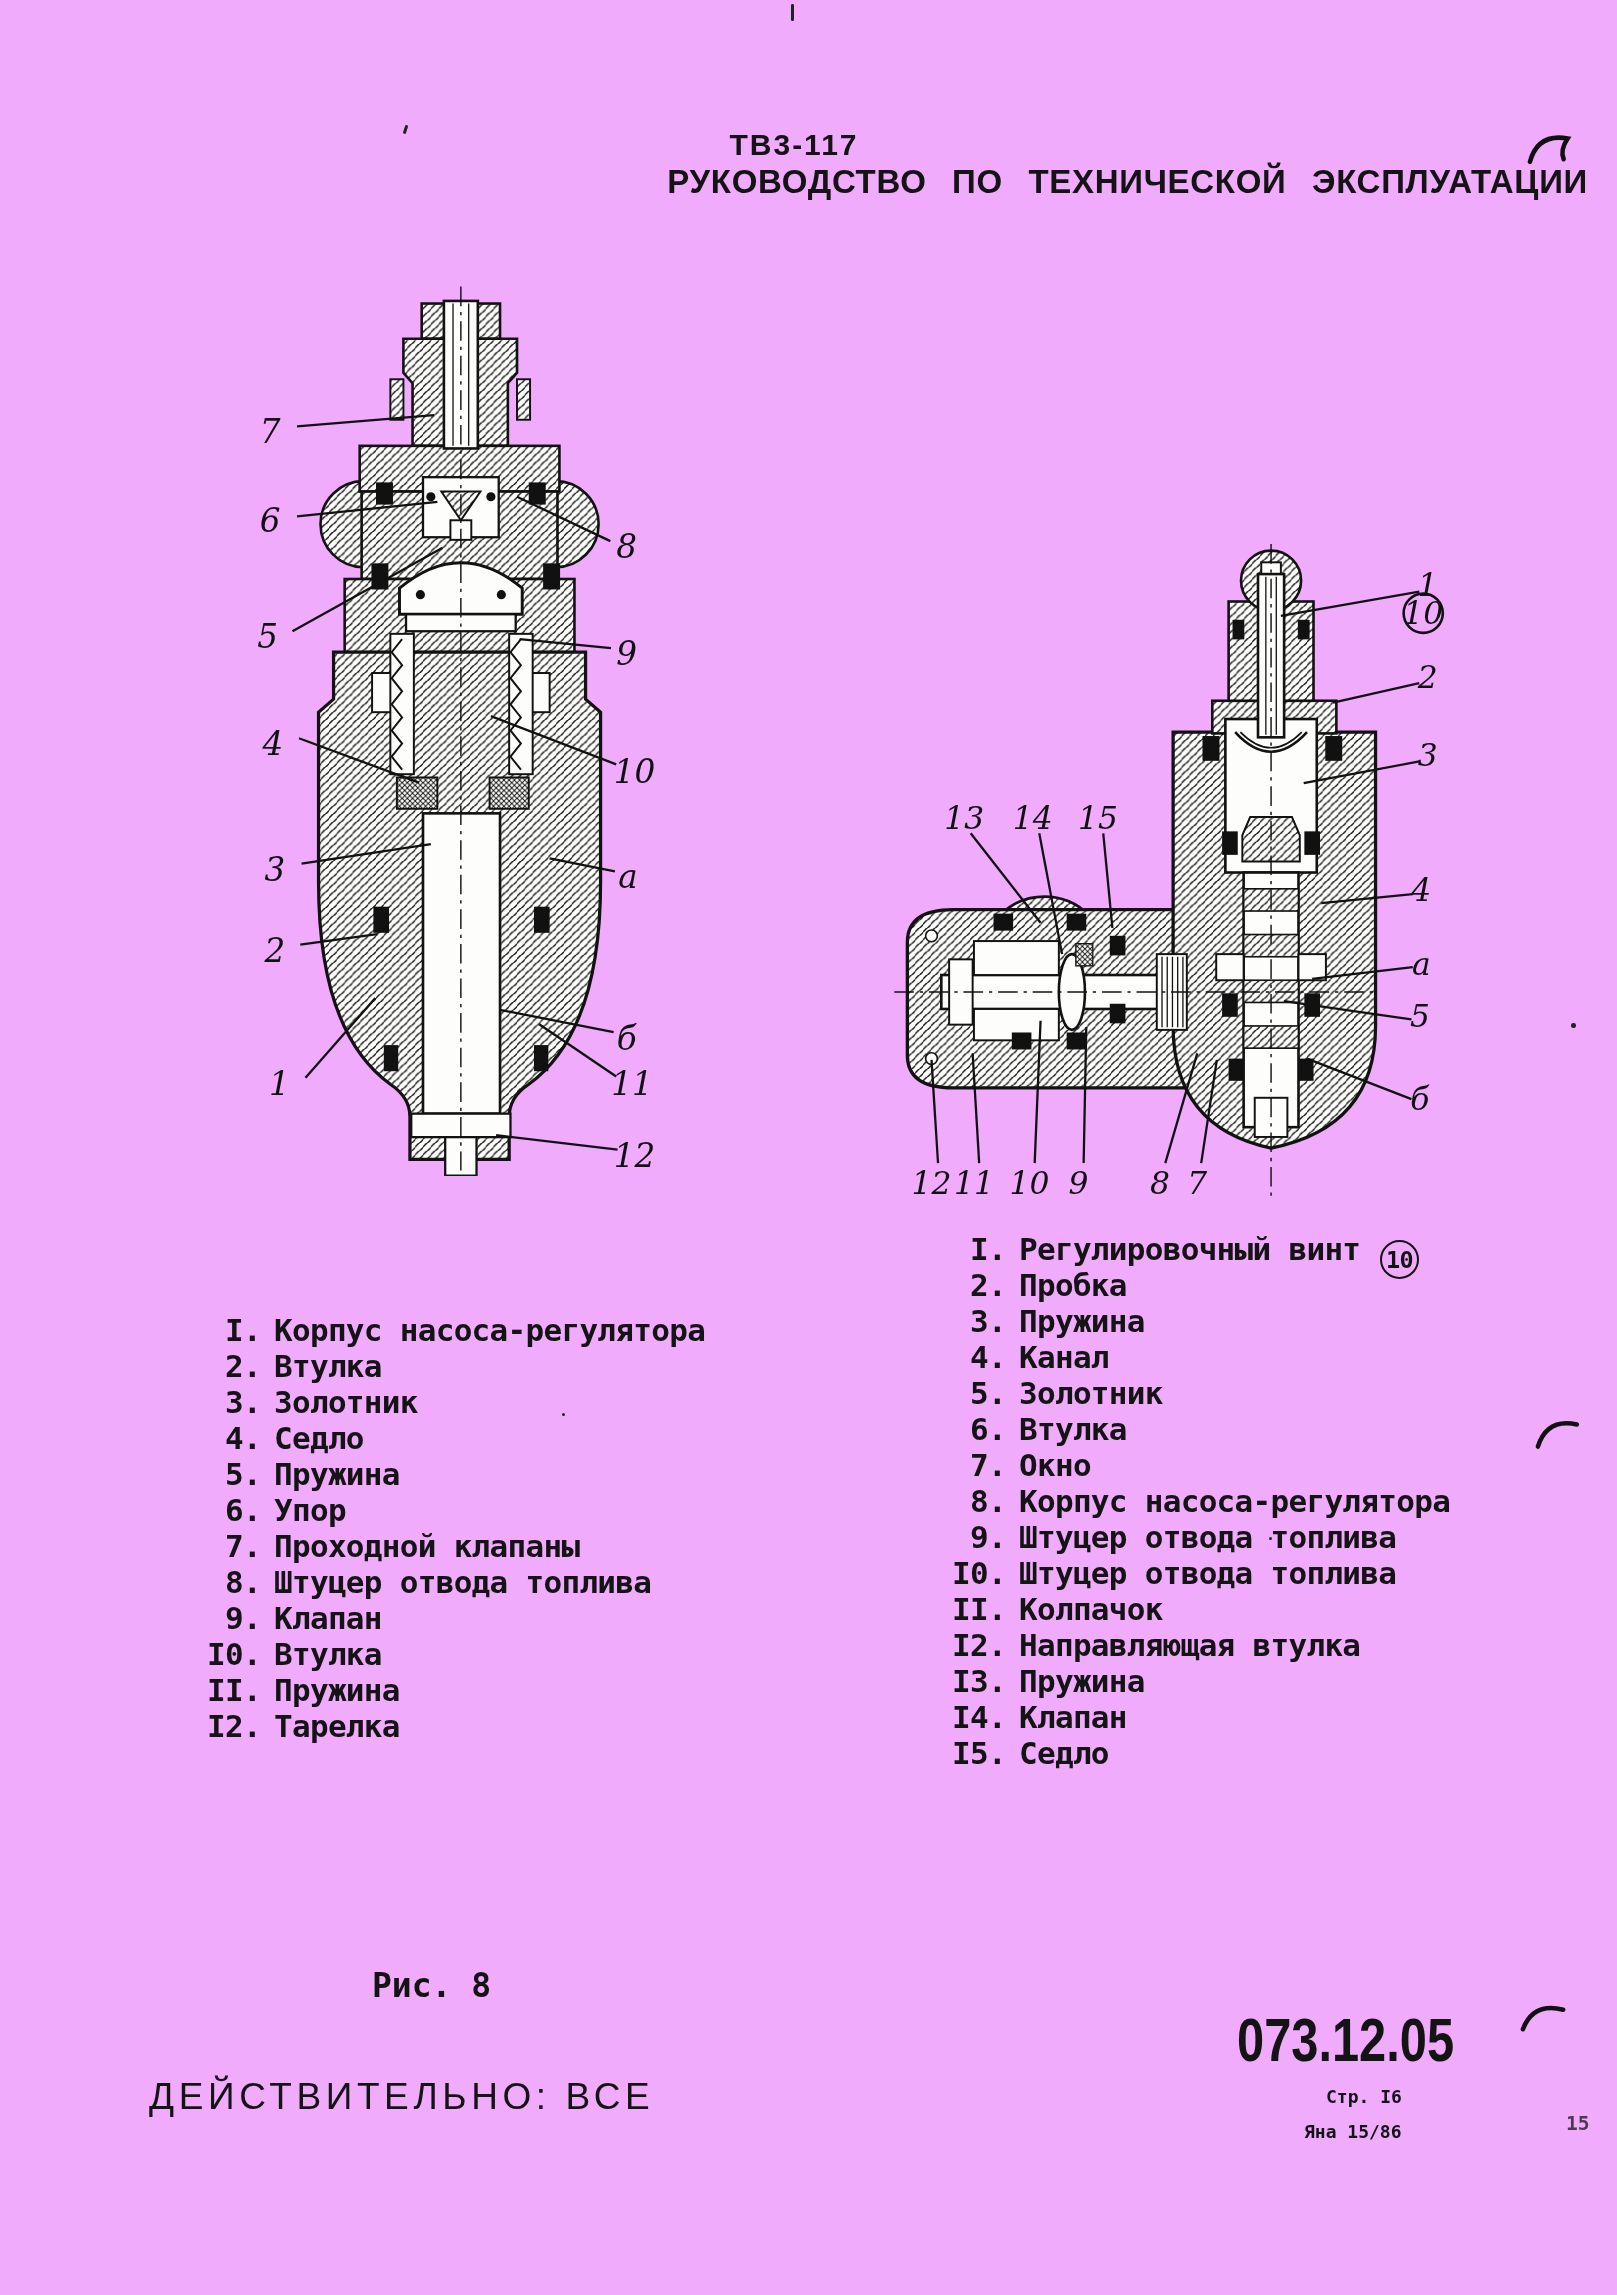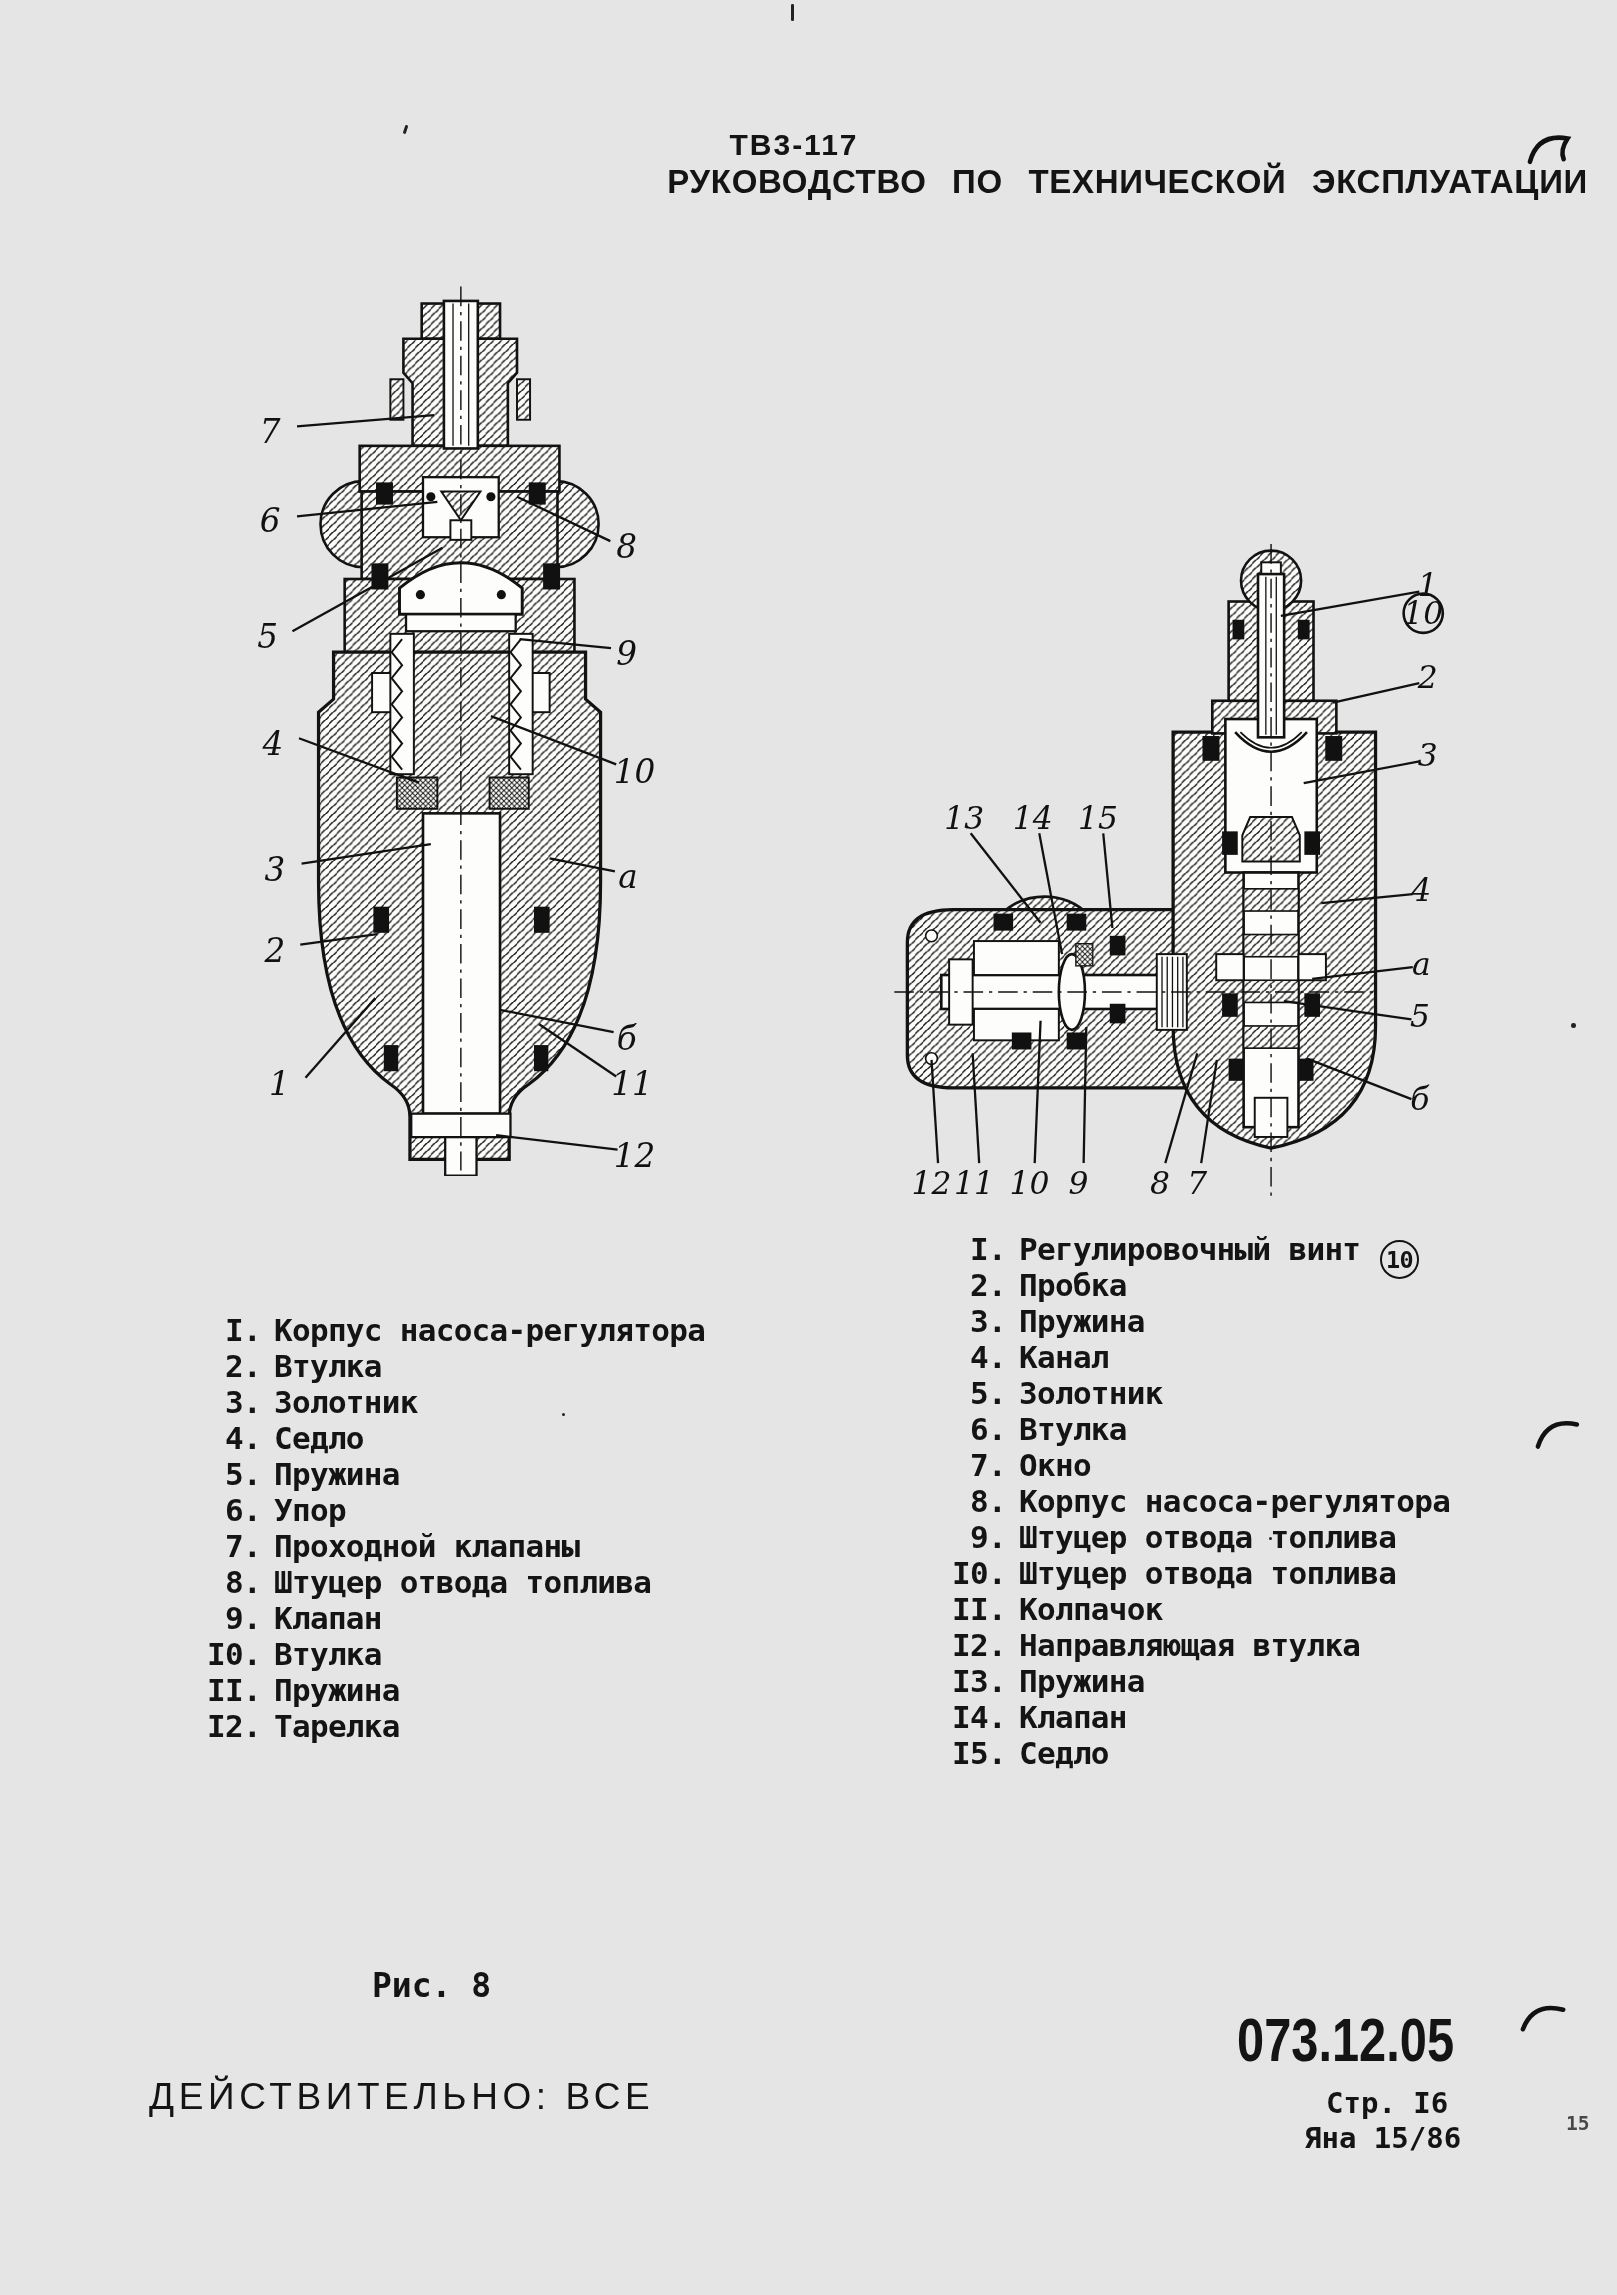--- a/index.html
+++ b/index.html
@@ -1,35 +1,35 @@
 <!DOCTYPE html>
 <html style="font-size:10.5px"><head>
 <meta charset="utf-8">
 <style>
   html,body{margin:0;padding:0;background:#666;}
-  .page{position:relative;width:1617px;height:2295px;background:#e5e5e5;color:#141414;
+  .page{position:relative;width:1617px;height:2295px;background:#f0abfc;color:#141414;
         font-family:"DejaVu Sans Mono",monospace;overflow:hidden;}
   .abs{position:absolute;}
   .hdr1{position:absolute;left:0;top:128px;width:1588px;text-align:center;
         font-family:"Liberation Sans",sans-serif;font-weight:700;font-size:30px;letter-spacing:2px;}
   .hdr2{position:absolute;left:0;top:163px;width:1588px;text-align:right;
         font-family:"Liberation Sans",sans-serif;font-weight:700;font-size:33px;letter-spacing:0.7px;word-spacing:15.7px;}
   .plist{font-size:31px;font-weight:700;letter-spacing:-0.7px;}
   .prow{display:flex;align-items:baseline;height:36px;}
   .pnum{flex:none;width:65px;text-align:right;}
   .plabel{margin-left:13px;white-space:nowrap;}
   .badge{display:inline-flex;align-items:center;justify-content:center;width:35px;height:35px;
          border:2.6px solid #141414;border-radius:50%;font-size:23.5px;font-weight:700;
          margin-left:19.6px;position:relative;top:7.8px;flex:none;}
   .caption{font-size:28px;font-weight:700;text-align:center;white-space:nowrap;}
   .figlabel{font-size:33px;font-weight:700;text-align:center;}
   .validity{font-family:"Liberation Sans",sans-serif;font-size:37px;font-weight:400;letter-spacing:4.6px;white-space:nowrap;}
   .docnum{font-family:"Liberation Sans",sans-serif;font-weight:700;font-size:61px;
           transform:scaleX(0.80);transform-origin:left center;white-space:nowrap;}
-  .pgline{font-size:29px;font-weight:700;white-space:nowrap;}
+  .pgline{font-size:18px;font-weight:700;white-space:nowrap;}
   .corner{font-size:19.6px;opacity:.75;}
   svg.fig{position:absolute;}
   .callout{font-family:"DejaVu Serif",serif;font-style:italic;font-size:50px;fill:#111;}
   .callout9{font-family:"DejaVu Serif",serif;font-style:italic;font-size:48px;fill:#111;}
   .speck{position:absolute;background:#222;border-radius:50%;}
 </style>
 </head>
 <body>
 
 <div class="page">

